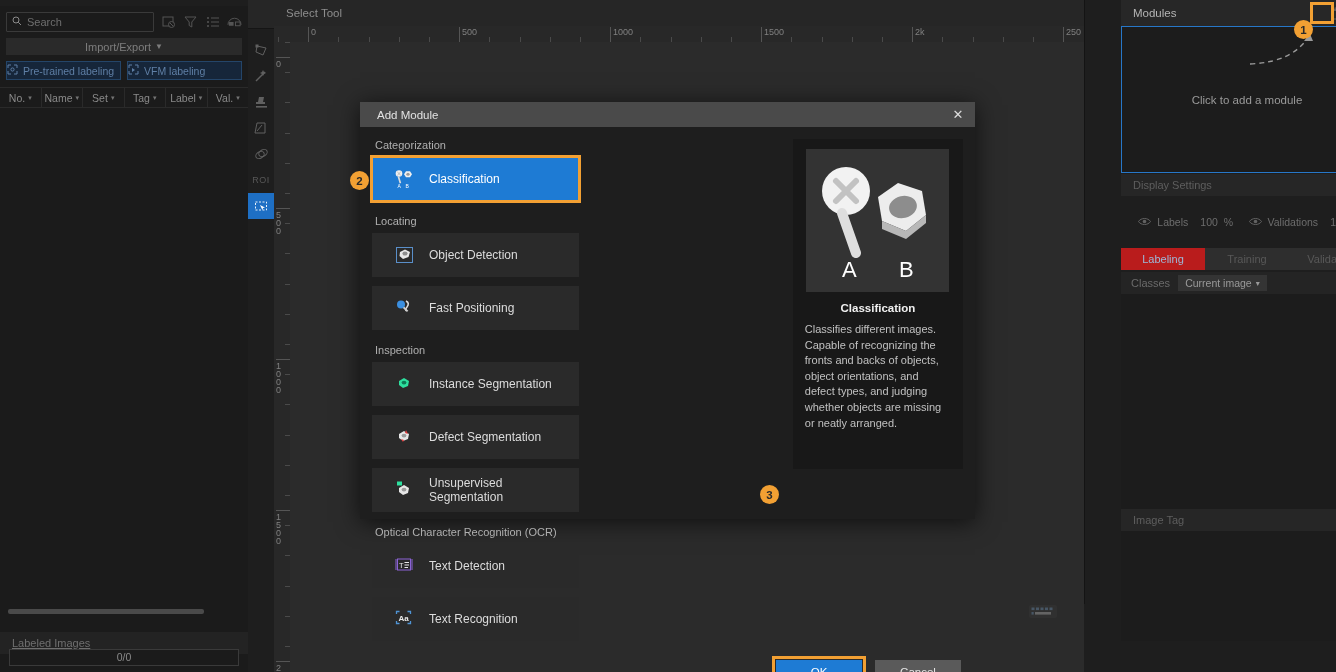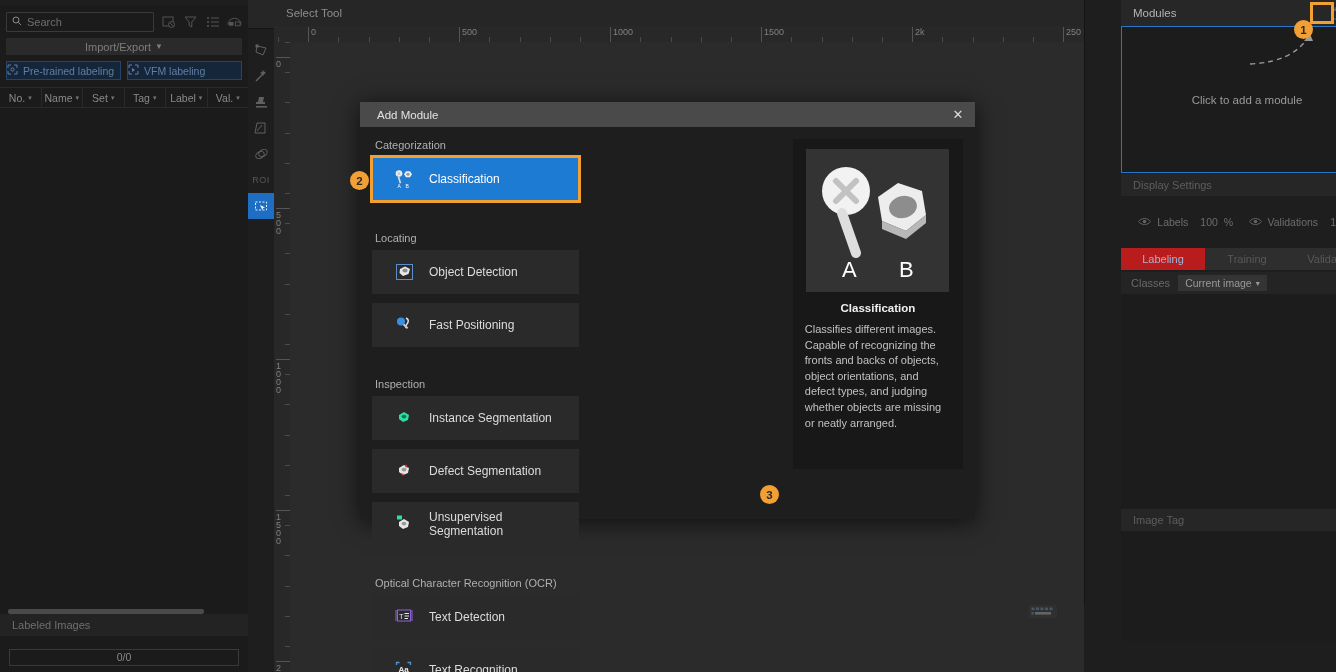--- a/index.html
+++ b/index.html
@@ -23,21 +23,21 @@
   .tool-ic svg{display:block;}
   .imex{margin:2px 6px 0 6px;height:17px;background:#2a2a2a;display:flex;align-items:center;justify-content:center;color:#7d7d7d;font-size:11px;gap:4px;}
   .lbl-row{display:flex;gap:6px;margin:6px 6px 0 6px;}
   .lbl-btn{flex:1;height:17px;background:#16263a;border:1px solid #244569;color:#5f7fa5;font-size:10.5px;display:flex;align-items:center;gap:5px;}
   .cols{display:flex;margin-top:7px;border-top:1px solid #2a2a2a;border-bottom:1px solid #2a2a2a;height:19px;}
   .col{flex:1;display:flex;align-items:center;justify-content:center;gap:3px;font-size:10.5px;color:#8a8a8a;border-right:1px solid #2a2a2a;}
   .col:last-child{border-right:none;}
   .caret{font-size:7px;opacity:.8;}
   .lp-list{height:480px;}
   .hscroll{position:absolute;left:8px;bottom:58px;width:196px;height:5px;background:#4a4a4a;border-radius:2px;}
-  .li-head{position:absolute;left:0;bottom:36px;width:248px;height:22px;background:#232323;display:flex;align-items:center;padding-left:12px;color:#6f6f6f;font-size:11px;}
+  .li-head{position:absolute;left:0;bottom:18px;width:248px;height:22px;background:#232323;display:flex;align-items:center;padding-left:12px;color:#6f6f6f;font-size:11px;text-decoration:underline;}
   .li-prog-wrap{position:absolute;left:0;bottom:0;width:248px;height:30px;display:flex;align-items:center;justify-content:center;}
   .li-prog{width:228px;height:15px;border:1px solid #3a3a3a;background:#1b1b1b;display:flex;align-items:center;justify-content:center;color:#8a8a8a;font-size:10.5px;}
 
   
   #vtools{position:absolute;left:248px;top:0;width:26px;height:672px;background:#1e1e1e;}
   .vt-top{height:28px;background:#262626;border-bottom:1px solid #151515;}
   .vt-item{height:26px;display:flex;align-items:center;justify-content:center;opacity:.45;}
   .vt-item.sel{background:#1e6fc4;opacity:1;}
   .vt-item.roi{font-size:9px;color:#9a9a9a;letter-spacing:.5px;}
 
@@ -76,21 +76,21 @@
   .plus{font-size:17px;color:#bdbdbd;line-height:1;font-weight:300;}
 
   
   #dialog{position:absolute;left:360px;top:102px;width:615px;height:417px;background:#1e1e1e;box-shadow:0 3px 22px rgba(0,0,0,.65);}
   .dlg-title{height:25px;background:#4a4a4a;display:flex;align-items:center;padding:0 8px 0 17px;color:#e2e2e2;font-size:11.5px;}
   .dlg-title .t{flex:1;}
   .dlg-x{width:18px;height:18px;display:flex;align-items:center;justify-content:center;color:#dcdcdc;font-size:13px;}
   .dlg-body{display:flex;padding:12px 12px 0 12px;gap:13px;}
   .dlg-left{width:424px;}
   .sect{color:#b0b0b0;font-size:11px;margin:0 0 6px 3px;}
-  .sect.gap{margin-top:31px;}
+  .sect.gap{margin-top:14px;}
   .grid{display:flex;gap:9px;flex-wrap:wrap;}
   .card{width:207px;height:44px;background:#2a2a2a;display:flex;align-items:center;padding-left:22px;gap:13px;color:#dcdcdc;font-size:12px;box-sizing:border-box;}
   .card.sel{background:#1e7bd4;color:#fff;}
   .card.sel-outline{outline:3px solid #f2a033;outline-offset:-1px;}
   .cicon{width:22px;height:22px;display:flex;align-items:center;justify-content:center;flex:0 0 22px;}
   .dlg-right{width:176px;background:#181818;padding:10px 12px;box-sizing:border-box;height:330px;}
   .prev-img{width:143px;height:143px;background:#303030;margin:0 auto;position:relative;}
   .prev-title{text-align:center;color:#f0f0f0;font-size:11.5px;font-weight:bold;margin:10px 0 8px 0;}
   .prev-desc{color:#c0c0c0;font-size:11px;line-height:1.42;}
   .dlg-foot{display:flex;justify-content:flex-end;align-items:center;gap:13px;padding:19px 14px 0 0;}

